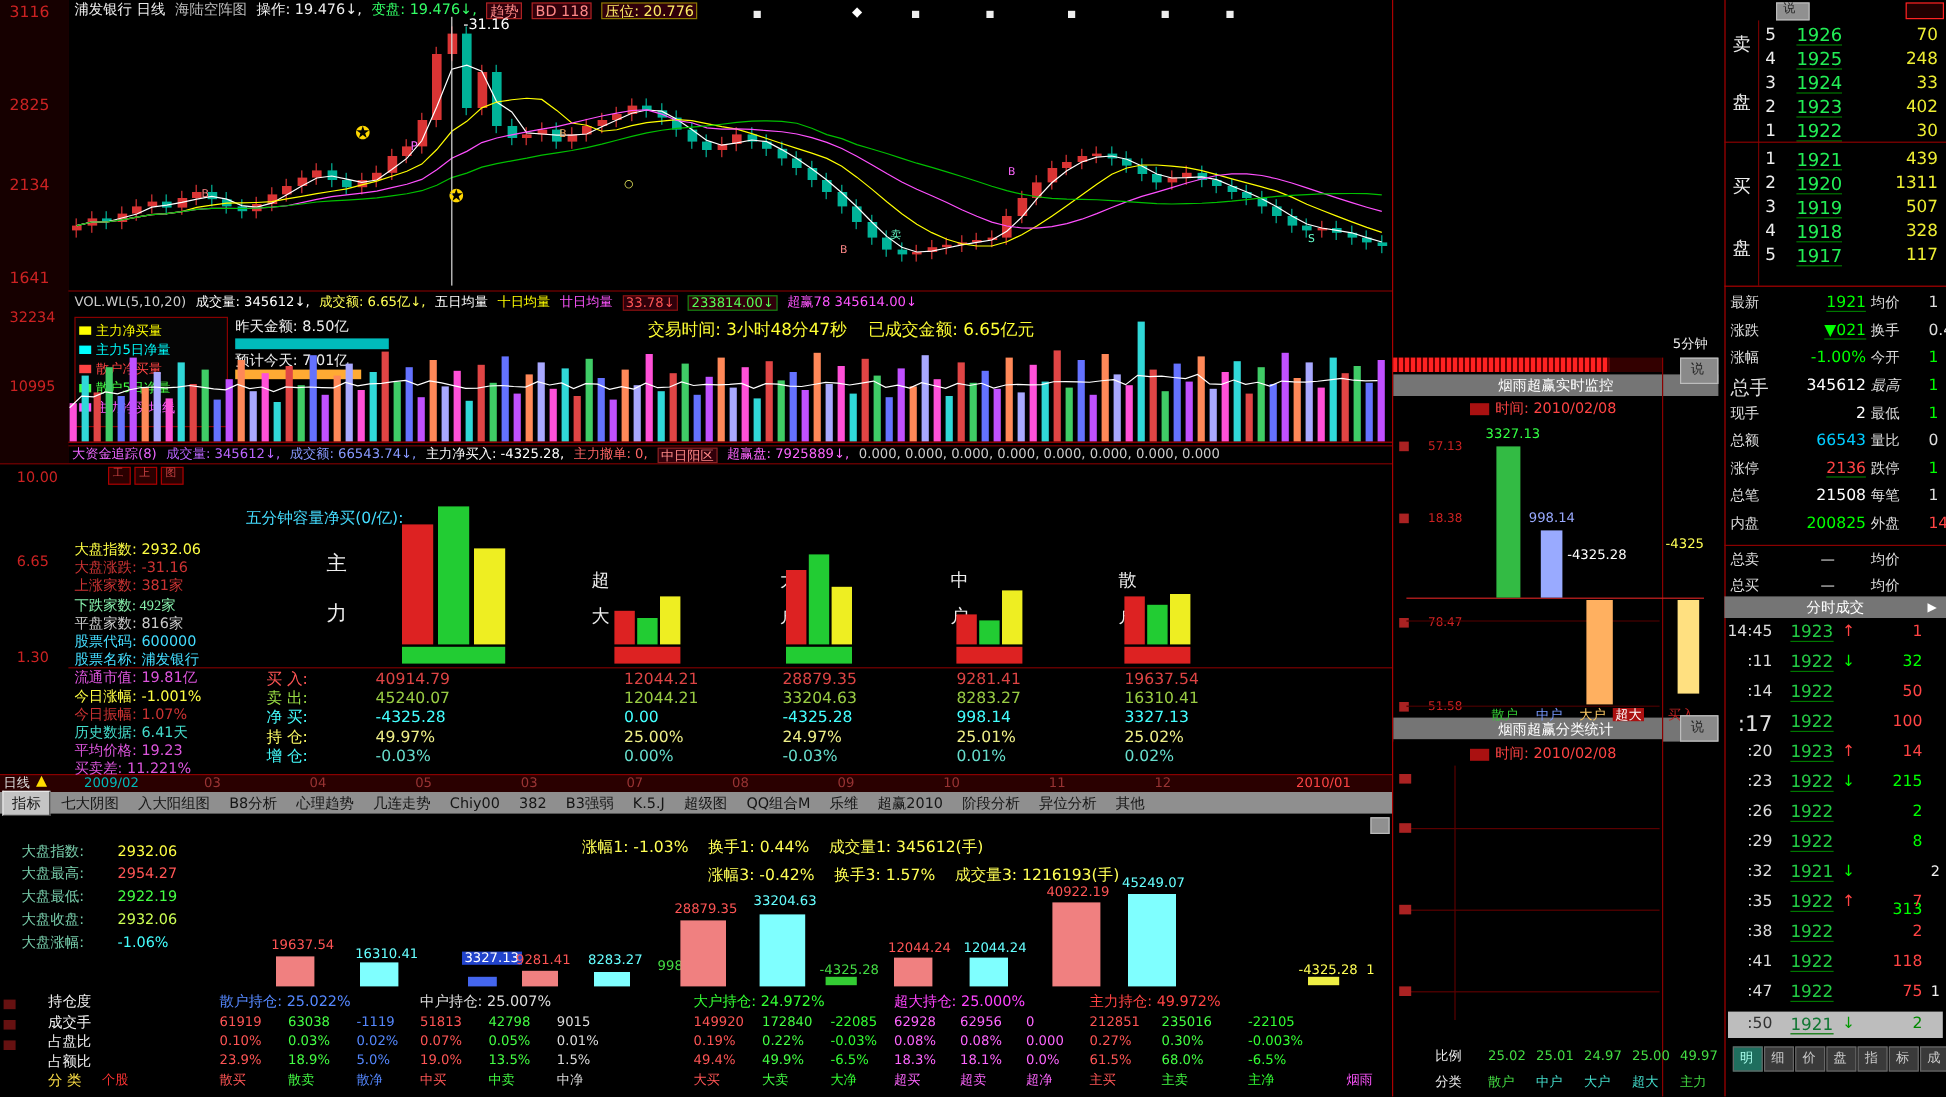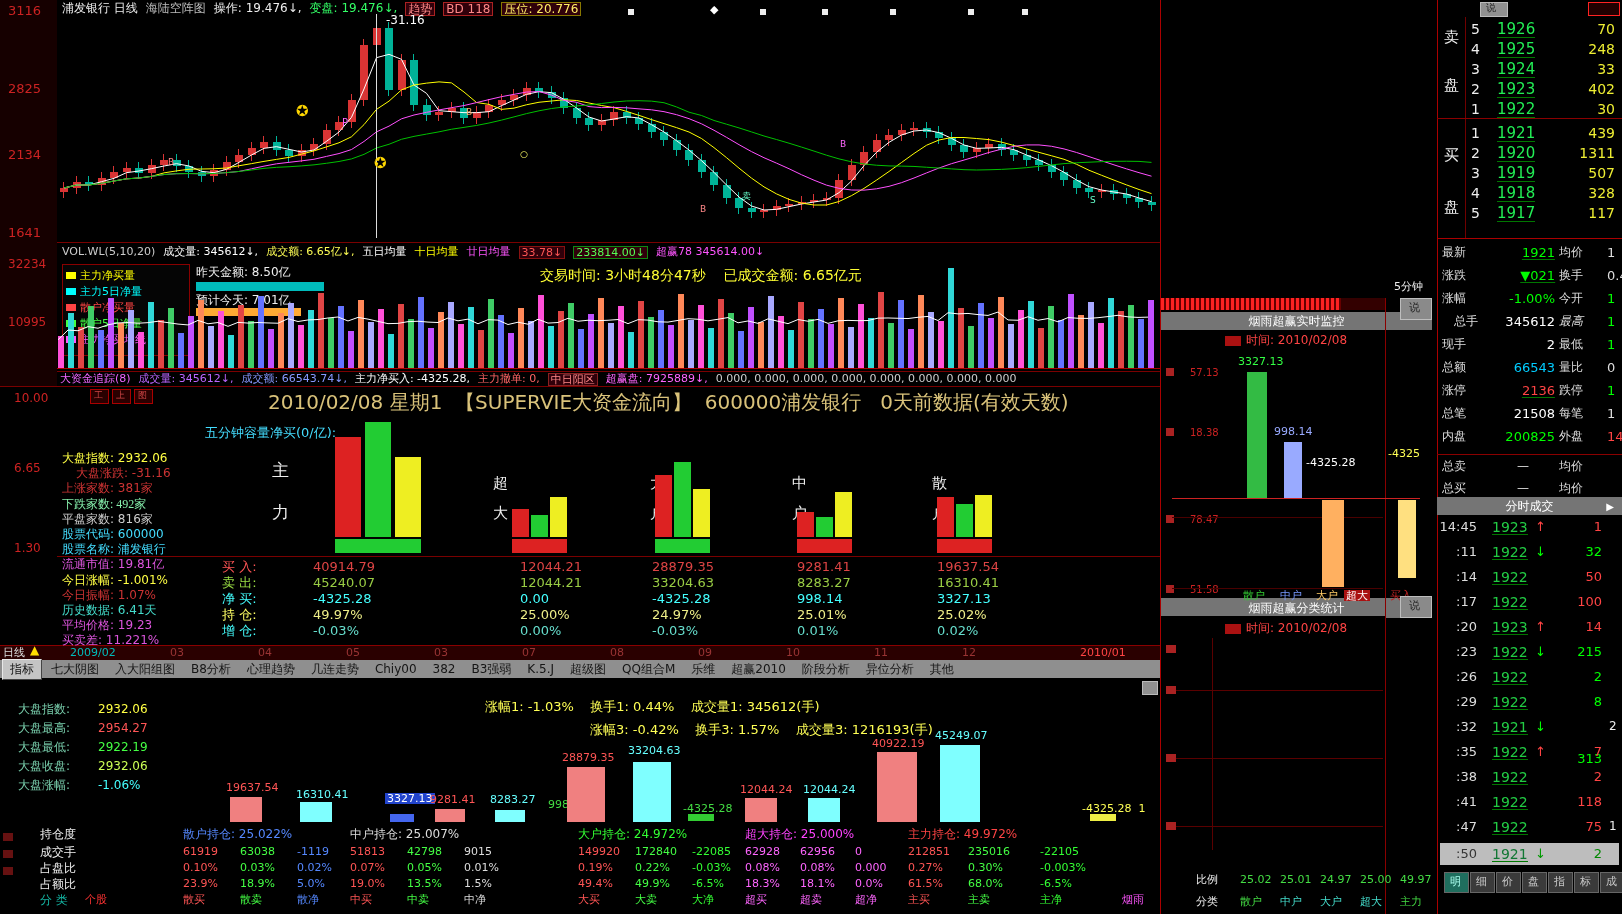--- a/index.html
+++ b/index.html
@@ -423,24 +423,23 @@
     <span class="t" style="left: 478.078px; top: 373px; color: rgb(255, 102, 102); font-size: 11px;">主力撤单: 0,</span>
     <span class="t" style="left: 547.781px; top: 373px; color: rgb(255, 136, 136); font-size: 11px; background: rgb(48, 0, 10); border: 1px solid rgb(136, 34, 34); padding: 0px 2px;">中日阳区</span>
     <span class="t" style="left: 605.781px; top: 373px; color: rgb(255, 102, 255); font-size: 11px;">超赢盘: 7925889↓,</span>
     <span class="t" style="left: 715.688px; top: 373px; color: rgb(204, 204, 204); font-size: 11px;">0.000, 0.000, 0.000, 0.000, 0.000, 0.000, 0.000, 0.000</span>
     <div class="box" style="left: 90px; top: 389px; width: 17px; height: 13px; background: rgb(42, 0, 0); border: 1px solid rgb(170, 0, 0);"></div>
     <span class="t" style="left: 94px; top: 391px; color: rgb(204, 68, 68); font-size: 9px;">工</span>
     <div class="box" style="left: 112px; top: 389px; width: 17px; height: 13px; background: rgb(42, 0, 0); border: 1px solid rgb(170, 0, 0);"></div>
     <span class="t" style="left: 116px; top: 391px; color: rgb(204, 68, 68); font-size: 9px;">上</span>
     <div class="box" style="left: 134px; top: 389px; width: 17px; height: 13px; background: rgb(42, 0, 0); border: 1px solid rgb(170, 0, 0);"></div>
     <span class="t" style="left: 138px; top: 391px; color: rgb(204, 68, 68); font-size: 9px;">图</span>
-    <span class="t" style="left: 268px; top: 392px; color: rgb(217, 194, 122); font-size: 20px;">2010/02/08 星期1  【SUPERVIE大资金流向】  600000浦发银行   0天前数据(有效天数)</span>
     <span class="t" style="left: 205px; top: 426px; color: rgb(68, 221, 255); font-size: 13px;">五分钟容量净买(0/亿):</span>
     <span class="t" style="left: 62px; top: 452px; color: rgb(255, 255, 68); font-size: 12px;">大盘指数: 2932.06</span>
-    <span class="t" style="left: 62px; top: 467.2px; color: rgb(204, 51, 51); font-size: 12px; margin-left: 14px;">大盘涨跌: -31.16</span>
+    <span class="t" style="left: 62px; top: 467.2px; color: rgb(204, 51, 51); font-size: 12px;">大盘涨跌: -31.16</span>
     <span class="t" style="left: 62px; top: 482.4px; color: rgb(204, 51, 51); font-size: 12px;">上涨家数: 381家</span>
     <span class="t" style="left: 62px; top: 497.6px; color: #86efac; font-size: 12px; font-family: Liberation Serif, serif;">下跌家数: 492家</span>
     <span class="t" style="left: 62px; top: 512.8px; color: rgb(204, 204, 204); font-size: 12px;">平盘家数: 816家</span>
     <span class="t" style="left: 62px; top: 528px; color: rgb(68, 221, 255); font-size: 12px;">股票代码: 600000</span>
     <span class="t" style="left: 62px; top: 543.2px; color: rgb(68, 221, 255); font-size: 12px;">股票名称: 浦发银行</span>
     <span class="t" style="left: 62px; top: 558.4px; color: rgb(221, 85, 221); font-size: 12px;">流通市值: 19.81亿</span>
     <span class="t" style="left: 62px; top: 573.6px; color: rgb(255, 255, 68); font-size: 12px;">今日涨幅: -1.001%</span>
     <span class="t" style="left: 62px; top: 588.8px; color: rgb(204, 51, 51); font-size: 12px;">今日振幅: 1.07%</span>
     <span class="t" style="left: 62px; top: 604px; color: rgb(68, 221, 204); font-size: 12px;">历史数据: 6.41天</span>
     <span class="t" style="left: 62px; top: 619.2px; color: rgb(221, 85, 221); font-size: 12px;">平均价格: 19.23</span>
@@ -565,21 +564,21 @@
     <div class="box" style="left: 877px; top: 752px; width: 40px; height: 70px; background: rgb(240, 128, 128);"></div>
     <span class="t" style="left: 872px; top: 738px; color: rgb(255, 85, 85); font-size: 11px;">40922.19</span>
     <div class="box" style="left: 940px; top: 745px; width: 40px; height: 77px; background: rgb(127, 255, 255);"></div>
     <span class="t" style="left: 935px; top: 730px; color: rgb(102, 255, 255); font-size: 11px;">45249.07</span>
     <span class="t" style="left: 1082px; top: 803px; color: rgb(255, 255, 85); font-size: 11px;">-4325.28  1</span>
     <div class="box" style="left: 1090px; top: 814px; width: 26px; height: 7px; background: rgb(238, 238, 68);"></div>
     <span class="t" style="left: 40px; top: 828px; color: rgb(238, 238, 238); font-size: 12px;">持仓度</span>
     <span class="t" style="left: 40px; top: 846px; color: rgb(238, 238, 238); font-size: 12px;">成交手</span>
     <span class="t" style="left: 40px; top: 862px; color: rgb(238, 238, 238); font-size: 12px;">占盘比</span>
     <span class="t" style="left: 40px; top: 878px; color: rgb(238, 238, 238); font-size: 12px;">占额比</span>
-    <span class="t" style="left: 40px; top: 894px; color: #14b8a6; font-size: 12px;">分 类</span>
+    <span class="t" style="left: 40px; top: 894px; color: #fde047; font-size: 12px;">分 类</span>
     <span class="t" style="left: 183px; top: 846px; color: rgb(255, 85, 85); font-size: 11px;">61919</span>
     <span class="t" style="left: 240px; top: 846px; color: rgb(68, 255, 68); font-size: 11px;">63038</span>
     <span class="t" style="left: 297px; top: 846px; color: rgb(85, 136, 255); font-size: 11px;">-1119</span>
     <span class="t" style="left: 350px; top: 846px; color: rgb(255, 85, 85); font-size: 11px;">51813</span>
     <span class="t" style="left: 407px; top: 846px; color: rgb(68, 255, 68); font-size: 11px;">42798</span>
     <span class="t" style="left: 464px; top: 846px; color: rgb(221, 221, 221); font-size: 11px;">9015</span>
     <span class="t" style="left: 578px; top: 846px; color: rgb(255, 85, 85); font-size: 11px;">149920</span>
     <span class="t" style="left: 635px; top: 846px; color: rgb(68, 255, 68); font-size: 11px;">172840</span>
     <span class="t" style="left: 692px; top: 846px; color: rgb(51, 255, 51); font-size: 11px;">-22085</span>
     <span class="t" style="left: 745px; top: 846px; color: rgb(255, 102, 255); font-size: 11px;">62928</span>
@@ -737,21 +736,21 @@
     <span class="t" style="left: 1559px; top: 246px; color: rgb(221, 221, 221); font-size: 12px;">均价</span>
     <span class="t" style="left: 1607px; top: 246px; color: rgb(221, 221, 221); font-size: 13px;">1</span>
     <span class="t" style="left: 1442px; top: 269px; color: rgb(221, 221, 221); font-size: 12px;">涨跌</span>
     <span class="t" style="left: 1555px; top: 269px; color: rgb(0, 255, 0); font-size: 13px; border-bottom: 1px solid rgb(0, 119, 0); transform: translateX(-100%);">▼021</span>
     <span class="t" style="left: 1559px; top: 269px; color: rgb(221, 221, 221); font-size: 12px;">换手</span>
     <span class="t" style="left: 1607px; top: 269px; color: rgb(221, 221, 221); font-size: 13px;">0.4</span>
     <span class="t" style="left: 1442px; top: 292px; color: rgb(221, 221, 221); font-size: 12px;">涨幅</span>
     <span class="t" style="left: 1555px; top: 292px; color: rgb(0, 255, 0); font-size: 13px; transform: translateX(-100%);">-1.00%</span>
     <span class="t" style="left: 1559px; top: 292px; color: rgb(221, 221, 221); font-size: 12px;">今开</span>
     <span class="t" style="left: 1607px; top: 292px; color: rgb(0, 255, 0); font-size: 13px;">1</span>
-    <span class="t" style="left: 1442px; top: 315px; color: rgb(221, 221, 221); font-size: 12px; margin-left: 12px;">总手</span>
+    <span class="t" style="left: 1442px; top: 315px; color: rgb(221, 221, 221); font-size: 16px;">总手</span>
     <span class="t" style="left: 1555px; top: 315px; color: rgb(255, 255, 255); font-size: 13px; transform: translateX(-100%);">345612</span>
     <span class="t" style="left: 1559px; top: 315px; color: rgb(221, 221, 221); font-size: 12px; font-style: italic;">最高</span>
     <span class="t" style="left: 1607px; top: 315px; color: rgb(0, 255, 0); font-size: 13px;">1</span>
     <span class="t" style="left: 1442px; top: 338px; color: rgb(221, 221, 221); font-size: 12px;">现手</span>
     <span class="t" style="left: 1555px; top: 338px; color: rgb(255, 255, 255); font-size: 13px; transform: translateX(-100%);">2</span>
     <span class="t" style="left: 1559px; top: 338px; color: rgb(221, 221, 221); font-size: 12px;">最低</span>
     <span class="t" style="left: 1607px; top: 338px; color: rgb(0, 255, 0); font-size: 13px;">1</span>
     <span class="t" style="left: 1442px; top: 361px; color: rgb(221, 221, 221); font-size: 12px;">总额</span>
     <span class="t" style="left: 1555px; top: 361px; color: rgb(0, 204, 255); font-size: 13px; transform: translateX(-100%);">66543</span>
     <span class="t" style="left: 1559px; top: 361px; color: rgb(221, 221, 221); font-size: 12px;">量比</span>
@@ -783,21 +782,21 @@
     <span class="t" style="left: 1492px; top: 520px; color: rgb(34, 204, 68); font-size: 14px; border-bottom: 1px solid rgb(0, 119, 0);">1923</span>
     <span class="t" style="left: 1535px; top: 520px; color: rgb(255, 68, 68); font-size: 13px;">↑</span>
     <span class="t" style="left: 1602px; top: 520px; color: rgb(255, 68, 68); font-size: 13px; transform: translateX(-100%);">1</span>
     <span class="t" style="left: 1477px; top: 545px; color: rgb(221, 221, 221); font-size: 13px; transform: translateX(-100%);">:11</span>
     <span class="t" style="left: 1492px; top: 545px; color: rgb(34, 204, 68); font-size: 14px; border-bottom: 1px solid rgb(0, 119, 0);">1922</span>
     <span class="t" style="left: 1535px; top: 545px; color: rgb(0, 255, 0); font-size: 13px;">↓</span>
     <span class="t" style="left: 1602px; top: 545px; color: rgb(0, 255, 0); font-size: 13px; transform: translateX(-100%);">32</span>
     <span class="t" style="left: 1477px; top: 570px; color: rgb(221, 221, 221); font-size: 13px; transform: translateX(-100%);">:14</span>
     <span class="t" style="left: 1492px; top: 570px; color: rgb(34, 204, 68); font-size: 14px; border-bottom: 1px solid rgb(0, 119, 0);">1922</span>
     <span class="t" style="left: 1602px; top: 570px; color: rgb(255, 68, 68); font-size: 13px; transform: translateX(-100%);">50</span>
-    <span class="t" style="left: 1477px; top: 595px; color: rgb(221, 221, 221); font-size: 13px; transform: translateX(-100%);">:17</span>
+    <span class="t" style="left: 1477px; top: 595px; color: rgb(221, 221, 221); font-size: 18px; transform: translateX(-100%);">:17</span>
     <span class="t" style="left: 1492px; top: 595px; color: rgb(34, 204, 68); font-size: 14px; border-bottom: 1px solid rgb(0, 119, 0);">1922</span>
     <span class="t" style="left: 1602px; top: 595px; color: rgb(255, 68, 68); font-size: 13px; transform: translateX(-100%);">100</span>
     <span class="t" style="left: 1477px; top: 620px; color: rgb(221, 221, 221); font-size: 13px; transform: translateX(-100%);">:20</span>
     <span class="t" style="left: 1492px; top: 620px; color: rgb(34, 204, 68); font-size: 14px; border-bottom: 1px solid rgb(0, 119, 0);">1923</span>
     <span class="t" style="left: 1535px; top: 620px; color: rgb(255, 68, 68); font-size: 13px;">↑</span>
     <span class="t" style="left: 1602px; top: 620px; color: rgb(255, 68, 68); font-size: 13px; transform: translateX(-100%);">14</span>
     <span class="t" style="left: 1477px; top: 645px; color: rgb(221, 221, 221); font-size: 13px; transform: translateX(-100%);">:23</span>
     <span class="t" style="left: 1492px; top: 645px; color: rgb(34, 204, 68); font-size: 14px; border-bottom: 1px solid rgb(0, 119, 0);">1922</span>
     <span class="t" style="left: 1535px; top: 645px; color: rgb(0, 255, 0); font-size: 13px;">↓</span>
     <span class="t" style="left: 1602px; top: 645px; color: rgb(0, 255, 0); font-size: 13px; transform: translateX(-100%);">215</span>

